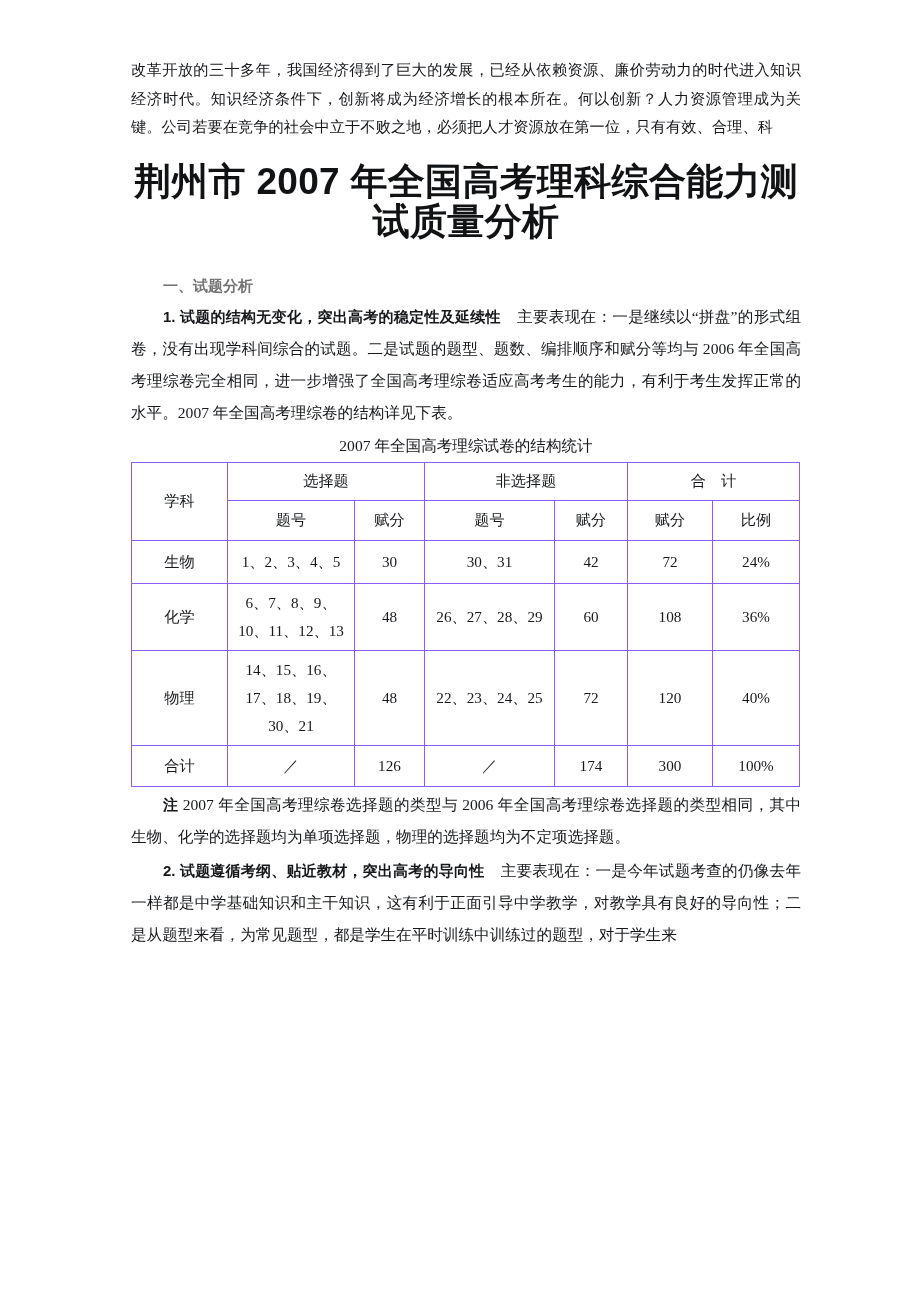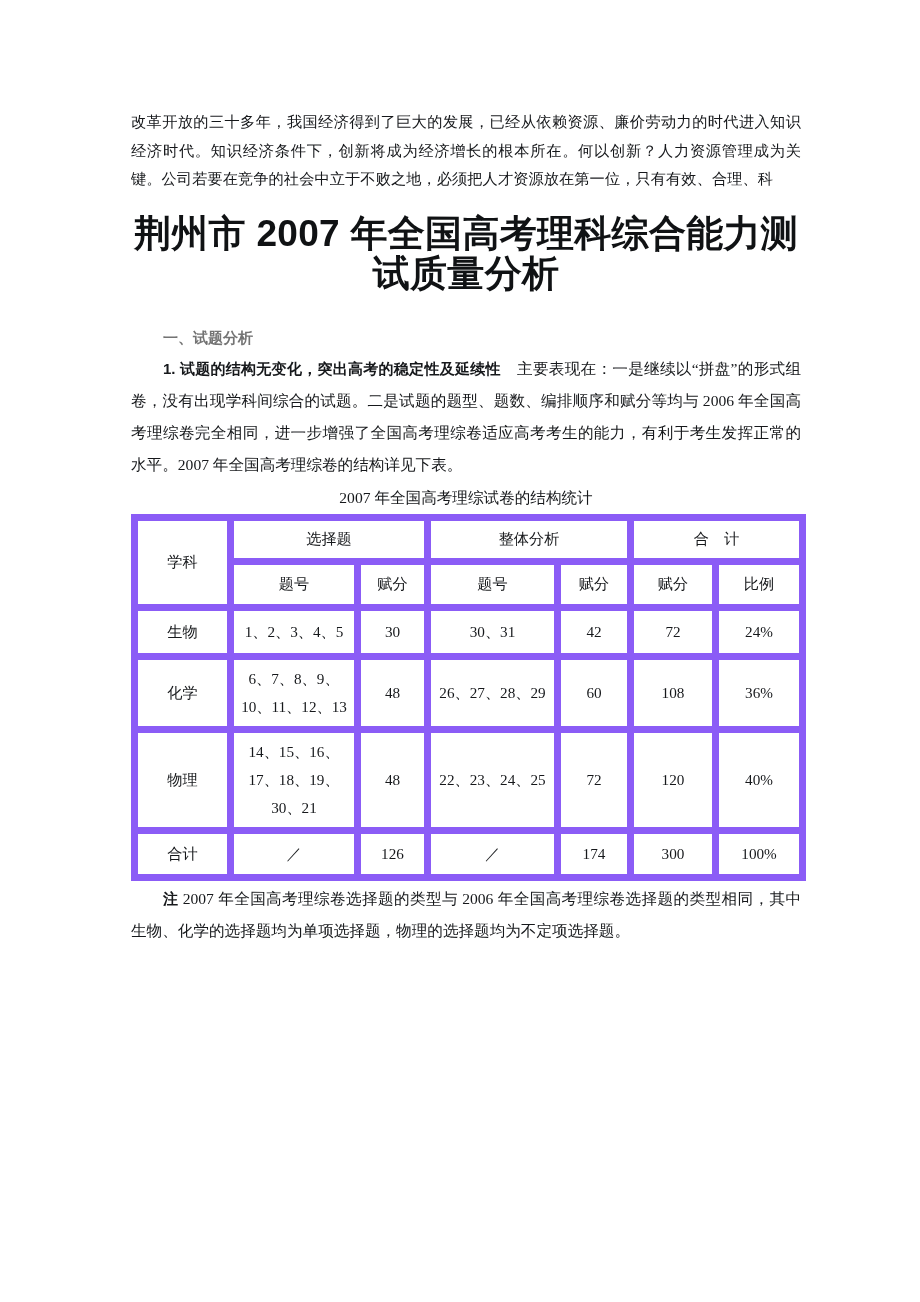--- a/index.html
+++ b/index.html
@@ -21,21 +21,21 @@
   }
   .content {
     position: absolute;
     left: 131px;
     top: 0;
     width: 670px;
   }
 
   
   .intro {
-    margin-top: 108px;
+    margin-top: 56px;
     font-family: Liberation Serif, serif;
     font-size: 15.2px;
     line-height: 28.5px;
     text-align: justify;
     text-justify: inter-ideograph;
     letter-spacing: 0.1px;
     color: #15171a;
   }
 
   
@@ -106,21 +106,21 @@
   }
   table.struct {
     border-collapse: collapse;
     width: 668px;
     margin: 0;
     table-layout: fixed;
     font-size: 15.2px;
     color: #16181b;
   }
   table.struct td {
-    border: 7px solid #8b5cf6;
+    border: 1px solid #8b5cf6;
     text-align: center;
     vertical-align: middle;
     padding: 2px 2px;
     line-height: 28px;
   }
   table.struct td.hdr { line-height: 28px; }
   .c1 { width: 96px; }
   .c2 { width: 127px; }
   .c3 { width: 70px; }
   .c4 { width: 130px; }
@@ -170,21 +170,21 @@
           <col class="c3">
           <col class="c4">
           <col class="c5">
           <col class="c6">
           <col class="c7">
       </colgroup>
       <tbody>
         <tr class="row-h1">
           <td class="hdr" rowspan="2">学科</td>
           <td class="hdr" colspan="2">选择题</td>
-          <td class="hdr" colspan="2">整体分析</td>
+          <td class="hdr" colspan="2">非选择题</td>
           <td class="hdr" colspan="2">合　计</td>
         </tr>
         <tr class="row-h2">
           <td class="hdr">题号</td>
           <td class="hdr">赋分</td>
           <td class="hdr">题号</td>
           <td class="hdr">赋分</td>
           <td class="hdr">赋分</td>
           <td class="hdr">比例</td>
         </tr>
@@ -239,15 +239,18 @@
           <td>300</td>
           <td>100%</td>
         </tr>
       </tbody>
     </table>
 
     <p class="para">
       <span class="note-label">注</span> <span>2007 年全国高考理综卷选择题的类型与 2006 年全国高考理综卷选择题的类型相同，其中生物、化学的选择题均为单项选择题，物理的选择题均为不定项选择题。</span>
     </p>
 
+    <p class="para">
+      <span class="bold">2. 试题遵循考纲、贴近教材，突出高考的导向性</span><span class="gap-sm"></span><span>主要表现在：一是今年试题考查的仍像去年一样都是中学基础知识和主干知识，这有利于正面引导中学教学，对教学具有良好的导向性；二是从题型来看，为常见题型，都是学生在平时训练中训练过的题型，对于学生来</span>
+    </p>
 
   </div>
 </div>
 
 </body></html>

